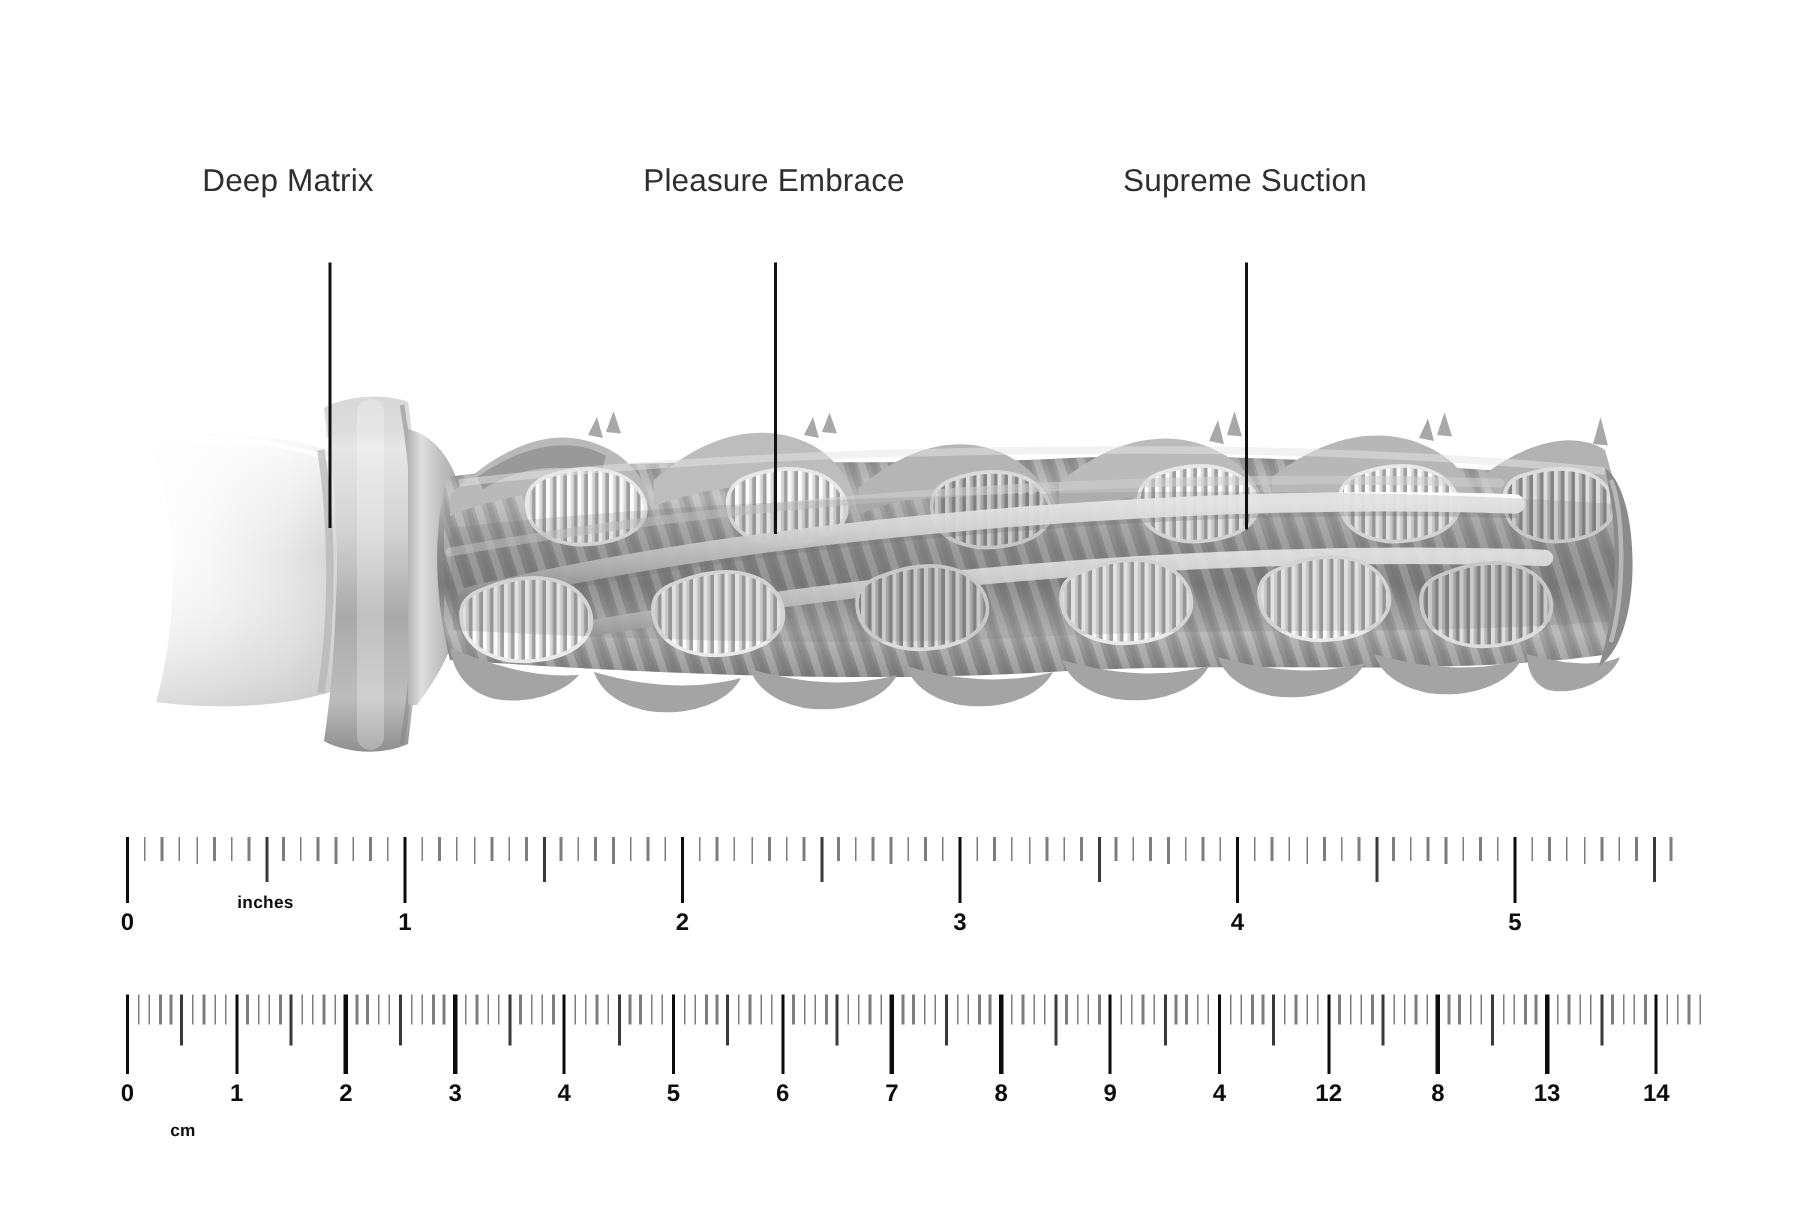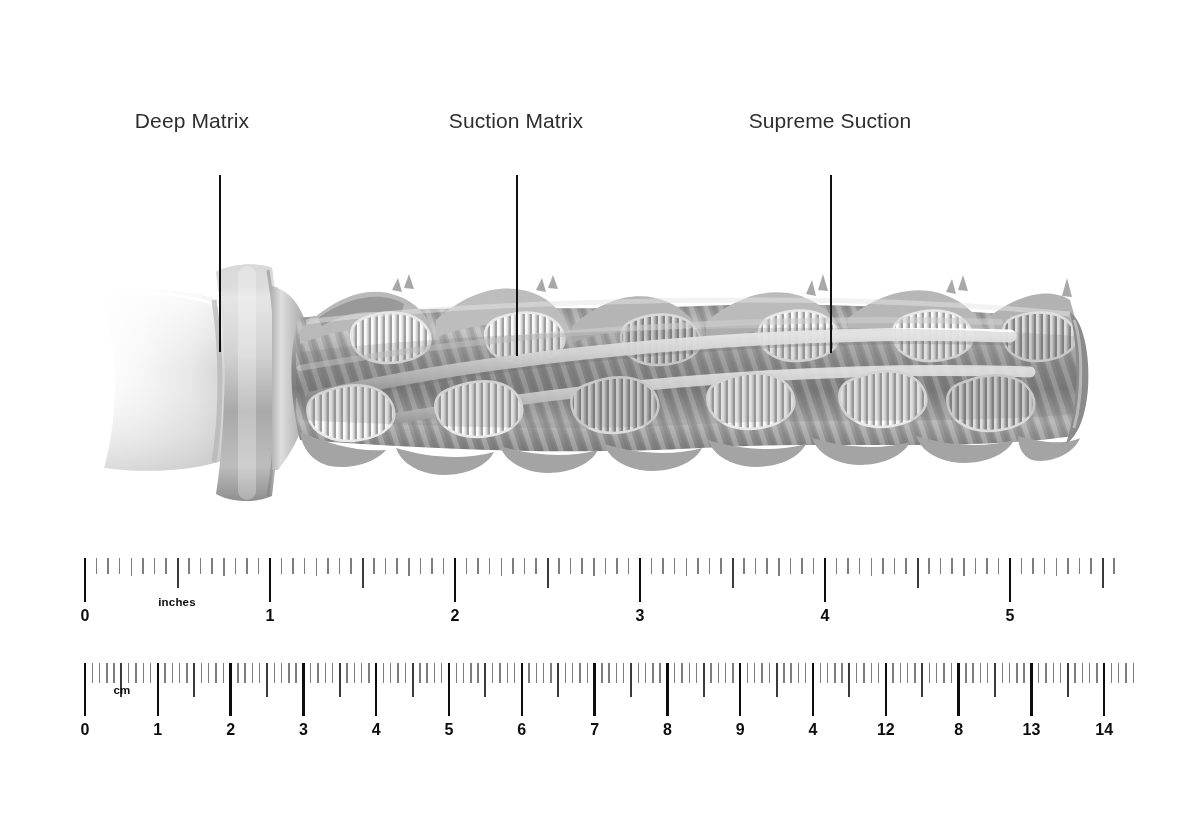--- a/index.html
+++ b/index.html
@@ -308,21 +308,21 @@
       <path d="M1074,320 C1082,340 1084,392 1074,428" stroke="#d6d6d6" stroke-width="3" fill="none" opacity="0.6"></path>
     </g>
   </svg>
 
   <div>
     <div class="callout-label" style="left:192px; top:110px;">Deep Matrix</div>
     <div class="leader-line" style="left:219px; top:175px; height:177px;"></div>
   </div>
 
   <div>
-    <div class="callout-label" style="left:516px; top:110px;">Suction Matrix</div>
+    <div class="callout-label" style="left:516px; top:110px;">Pleasure Embrace</div>
     <div class="leader-line" style="left:516px; top:175px; height:181px;"></div>
   </div>
 
   <div>
     <div class="callout-label" style="left:830px; top:110px;">Supreme Suction</div>
     <div class="leader-line" style="left:830px; top:175px; height:178px;"></div>
   </div>
 
   <div class="ruler" id="ruler-inches">
       <div class="tick" style="left: 83.8px; top: 558px; width: 2.4px; height: 44px; background: rgb(13, 13, 13);"></div>
@@ -577,16 +577,16 @@
       <div class="tick" style="left: 1074.38px; top: 663px; width: 1.4px; height: 20px; background: rgb(125, 125, 125);"></div>
       <div class="tick" style="left: 1081.66px; top: 663px; width: 1.4px; height: 20px; background: rgb(125, 125, 125);"></div>
       <div class="tick" style="left: 1088.94px; top: 663px; width: 1.4px; height: 20px; background: rgb(125, 125, 125);"></div>
       <div class="tick" style="left: 1096.22px; top: 663px; width: 1.4px; height: 20px; background: rgb(125, 125, 125);"></div>
       <div class="tick" style="left: 1103px; top: 663px; width: 2.4px; height: 53px; background: rgb(13, 13, 13);"></div>
       <div class="tick-num" style="left: 1104.2px; top: 722px;">14</div>
       <div class="tick" style="left: 1110.78px; top: 663px; width: 1.4px; height: 20px; background: rgb(125, 125, 125);"></div>
       <div class="tick" style="left: 1118.06px; top: 663px; width: 1.4px; height: 20px; background: rgb(125, 125, 125);"></div>
       <div class="tick" style="left: 1125.34px; top: 663px; width: 1.4px; height: 20px; background: rgb(125, 125, 125);"></div>
       <div class="tick" style="left: 1132.62px; top: 663px; width: 1.4px; height: 20px; background: rgb(125, 125, 125);"></div>
-      <div class="ruler-unit" style="left: 122px; top: 684px;">cm</div>
+      <div class="ruler-unit" style="left: 122px; top: 748px;">cm</div>
     </div>
 
 </div>
 
 </body></html>

